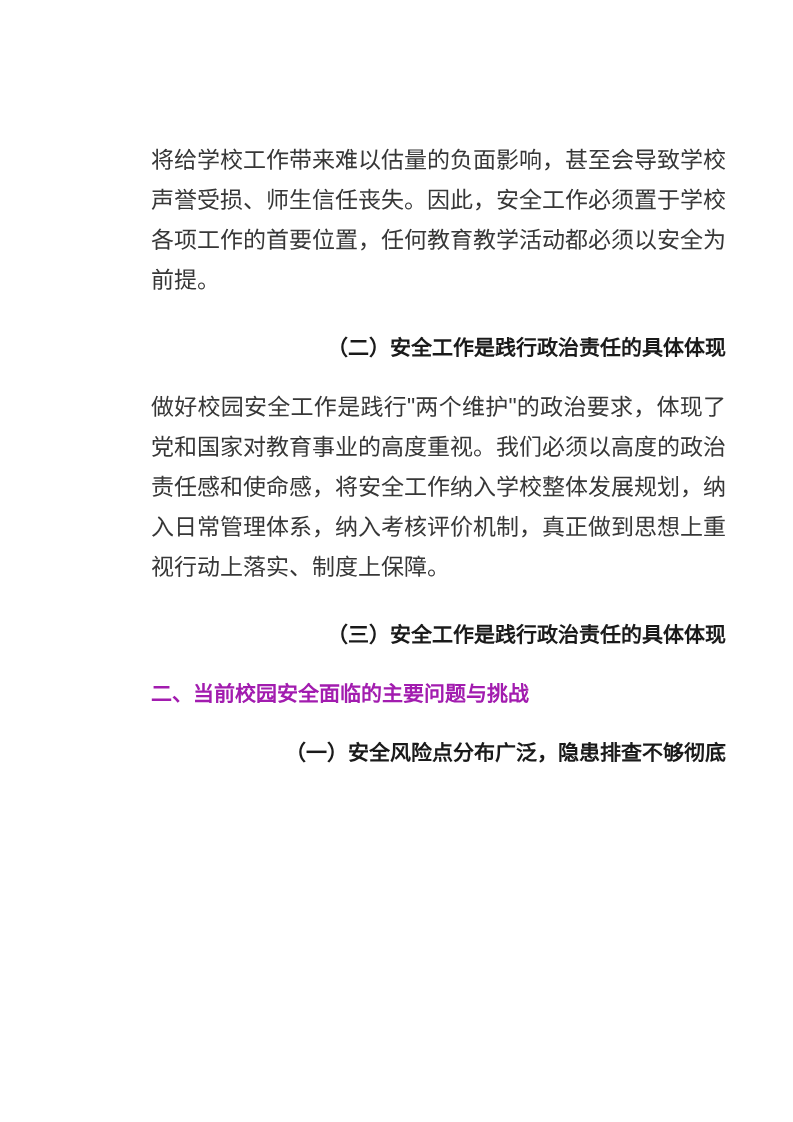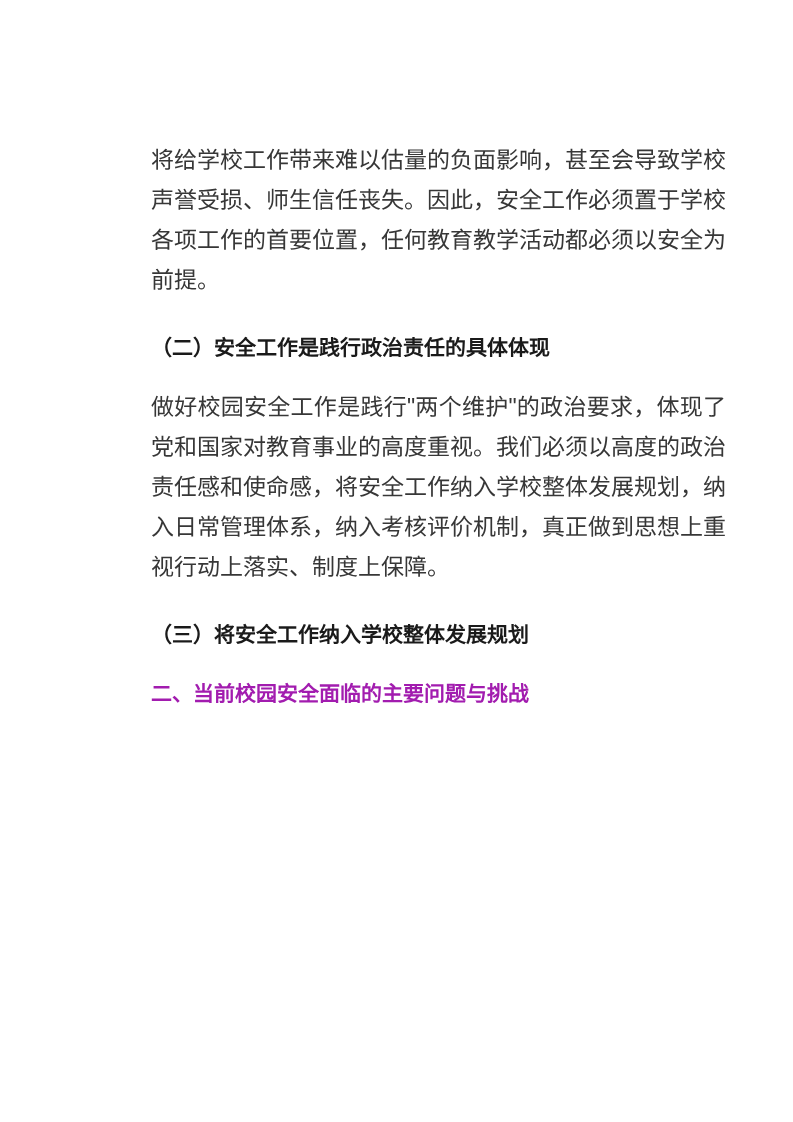--- a/index.html
+++ b/index.html
@@ -30,20 +30,21 @@
     letter-spacing: 0;
     margin: 0 0 28px 0;
   }
 
   .doc-heading-sub {
     font-size: 21px;
     line-height: 40px;
     font-weight: 700;
     color: #1a1a1a;
     margin: 0 0 19px 0;
+    text-align: right;
   }
 
   .doc-heading-main {
     font-size: 21px;
     line-height: 40px;
     font-weight: 700;
     color: #a21caf;
     margin: 0 0 19px 0;
   }
 </style>
@@ -51,19 +52,20 @@
 <body>
 
 <div class="page">
 
   <p class="doc-paragraph">将给学校工作带来难以估量的负面影响，甚至会导致学校声誉受损、师生信任丧失。因此，安全工作必须置于学校各项工作的首要位置，任何教育教学活动都必须以安全为前提。</p>
 
   <h3 class="doc-heading-sub">（二）安全工作是践行政治责任的具体体现</h3>
 
   <p class="doc-paragraph">做好校园安全工作是践行"两个维护"的政治要求，体现了党和国家对教育事业的高度重视。我们必须以高度的政治责任感和使命感，将安全工作纳入学校整体发展规划，纳入日常管理体系，纳入考核评价机制，真正做到思想上重视行动上落实、制度上保障。</p>
 
-  <h3 class="doc-heading-sub">（三）将安全工作纳入学校整体发展规划</h3>
+  <h3 class="doc-heading-sub">（三）安全工作是践行政治责任的具体体现</h3>
 
 
   <h2 class="doc-heading-main">二、当前校园安全面临的主要问题与挑战</h2>
 
+  <h3 class="doc-heading-sub">（一）安全风险点分布广泛，隐患排查不够彻底</h3>
 
 </div>
 
 </body></html>

